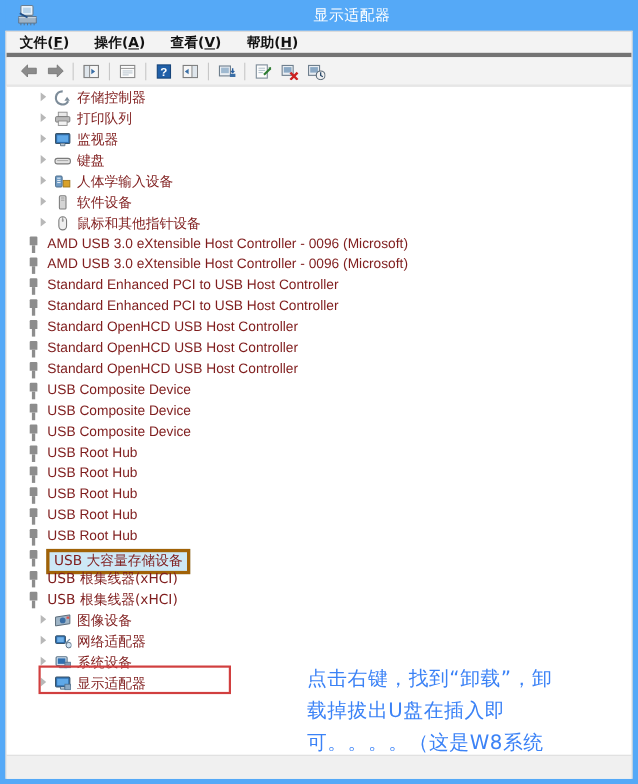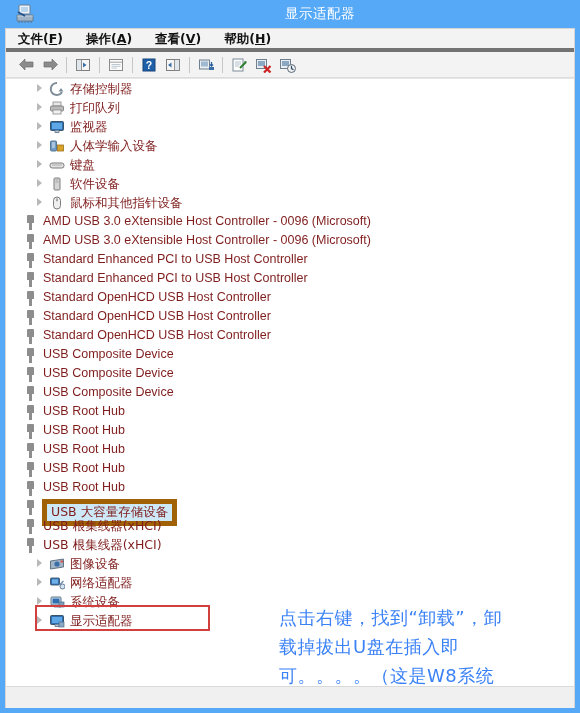--- a/index.html
+++ b/index.html
@@ -138,21 +138,21 @@
   }
   .node-icon {
     width: 16px; height: 16px;
     margin-right: 5px;
     flex: 0 0 16px;
     display: flex; align-items: center; justify-content: center;
   }
   .node-label-en { font-family: "Liberation Sans", sans-serif; font-size: 12.5px; }
   .row-selected .node-label {
     background: #cde8f6;
-    border: 5px solid #a16207;
+    border: 3px solid #a16207;
     padding: 0 4px;
     margin-left: -1px;
   }
 
   
   .usb-ico {
     width: 13px; height: 15px;
     position: relative;
   }
   .usb-ico::before {
@@ -353,36 +353,36 @@
               <rect x="3" y="4" width="10" height="6" fill="#5fa8e8"></rect>
               <path d="M6 11.5 L6 13.5 L10 13.5 L10 11.5" fill="#b9c6d2" stroke="#5a7186" stroke-width="0.8"></path>
             </svg>
           </span>
           <span class="node-label">监视器</span>
         </div>
         <div class="tree-row lvl1">
           <span class="expander collapsed"></span>
           <span class="node-icon">
             <svg width="16" height="16" viewBox="0 0 16 16">
+              <rect x="1" y="6" width="14" height="5" rx="2.2" fill="#e2e2e2" stroke="#7b7b7b" stroke-width="1"></rect>
+              <path d="M3 8 L13 8" stroke="#a8a8a8" stroke-width="0.9"></path>
+            </svg>
+          </span>
+          <span class="node-label">键盘</span>
+        </div>
+        <div class="tree-row lvl1">
+          <span class="expander collapsed"></span>
+          <span class="node-icon">
+            <svg width="16" height="16" viewBox="0 0 16 16">
               <rect x="1.5" y="3" width="6" height="10" rx="1" fill="#6f9bc4" stroke="#4e6e8c" stroke-width="0.9"></rect>
               <path d="M3 5 L6 5 M3 7 L6 7 M3 9 L6 9" stroke="#ffffff" stroke-width="0.8"></path>
               <rect x="8.5" y="7" width="6" height="6" fill="#d8a12a" stroke="#9c7418" stroke-width="0.8"></rect>
             </svg>
           </span>
           <span class="node-label">人体学输入设备</span>
-        </div>
-        <div class="tree-row lvl1">
-          <span class="expander collapsed"></span>
-          <span class="node-icon">
-            <svg width="16" height="16" viewBox="0 0 16 16">
-              <rect x="1" y="6" width="14" height="5" rx="2.2" fill="#e2e2e2" stroke="#7b7b7b" stroke-width="1"></rect>
-              <path d="M3 8 L13 8" stroke="#a8a8a8" stroke-width="0.9"></path>
-            </svg>
-          </span>
-          <span class="node-label">键盘</span>
         </div>
         <div class="tree-row lvl1">
           <span class="expander collapsed"></span>
           <span class="node-icon">
             <svg width="16" height="16" viewBox="0 0 16 16">
               <rect x="5" y="2" width="6" height="12" rx="1" fill="#d5d5d5" stroke="#7f7f7f" stroke-width="1"></rect>
               <path d="M6.5 4 L9.5 4 M6.5 6 L9.5 6" stroke="#9a9a9a" stroke-width="0.8"></path>
             </svg>
           </span>
           <span class="node-label">软件设备</span>

